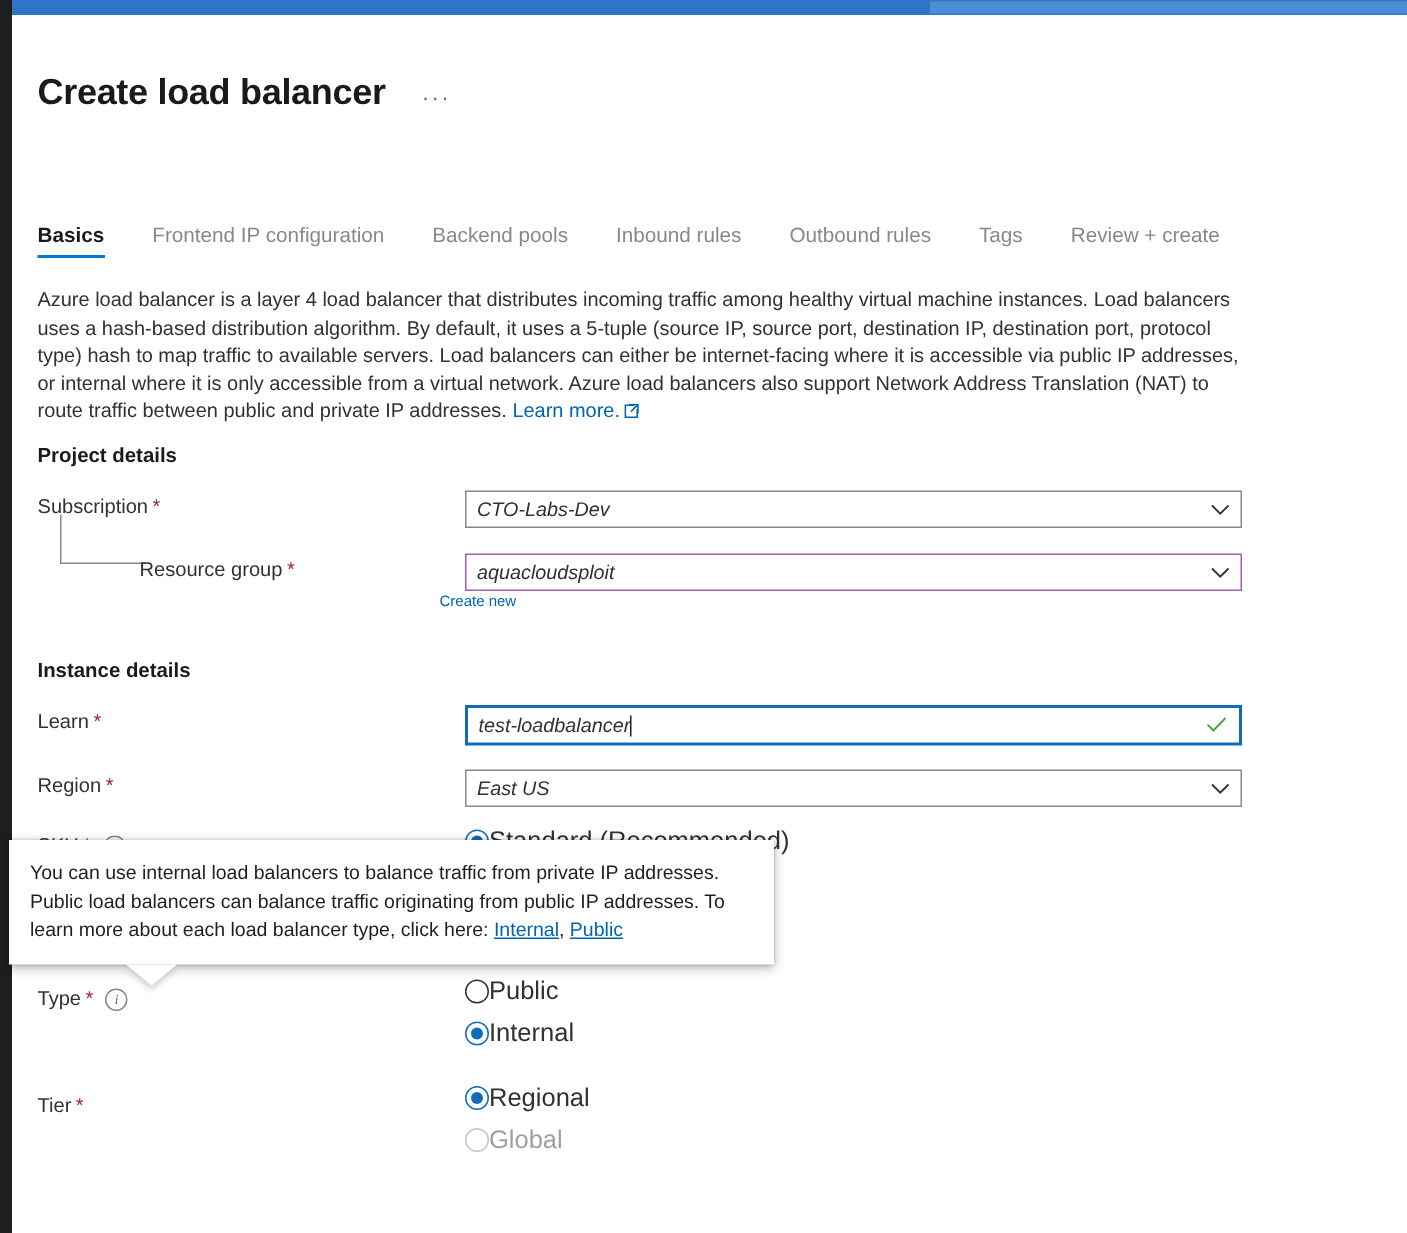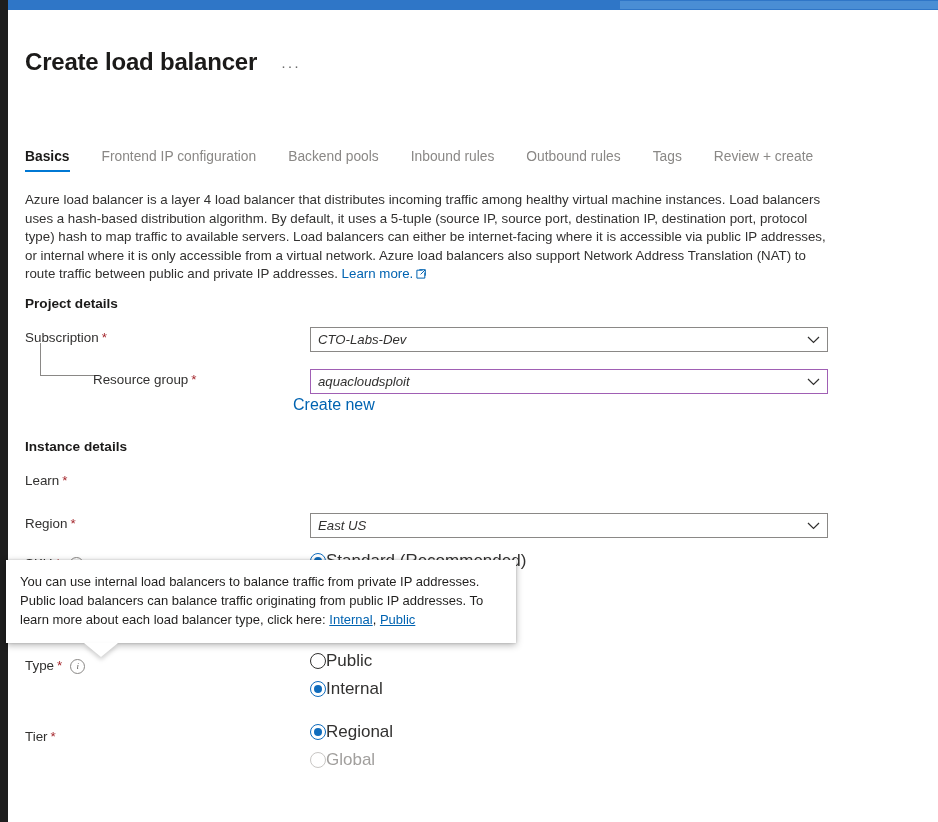--- a/index.html
+++ b/index.html
@@ -257,21 +257,21 @@
   }
   .check-ok {
     position: absolute;
     right: 8px;
     top: 50%;
     transform: translateY(-50%);
   }
   .create-new-link {
     position: absolute;
     left: 285px;
-    font-size: 16px;
+    font-size: 10px;
     color: #0063b1;
     text-decoration: none;
     cursor: pointer;
   }
 
   
   #tree-connector {
     position: absolute;
     left: 32px;
     top: 333px;
@@ -417,20 +417,28 @@
               </svg></span>
         </div>
       </div>
     </div>
     <a class="create-new-link" style="top:386px;">Create new</a>
 
     <div class="section-heading" id="heading-instance">Instance details</div>
 
     <div class="form-row" style="top:460px;">
       <div class="field-label"><span>Learn</span><span class="req">*</span></div>
+      <div class="control">
+        <div class="azure-input">
+          <span>test-loadbalancer</span><span class="caret"></span>
+          <span class="check-ok"><svg width="14" height="11" viewBox="0 0 14 11">
+                <path d="M1 5.6 L4.9 9.5 L13 1.2" fill="none" stroke="#5a9e4b" stroke-width="1.3"></path>
+              </svg></span>
+        </div>
+      </div>
     </div>
 
     <div class="form-row" style="top:503px;">
       <div class="field-label"><span>Region</span><span class="req">*</span></div>
       <div class="control">
         <div class="azure-select">
           <span>East US</span>
           <span class="chev"><svg width="13" height="9" viewBox="0 0 13 9">
                 <path d="M1 1.5L6.5 7 12 1.5" fill="none" stroke="#323130" stroke-width="1.2"></path>
               </svg></span>

